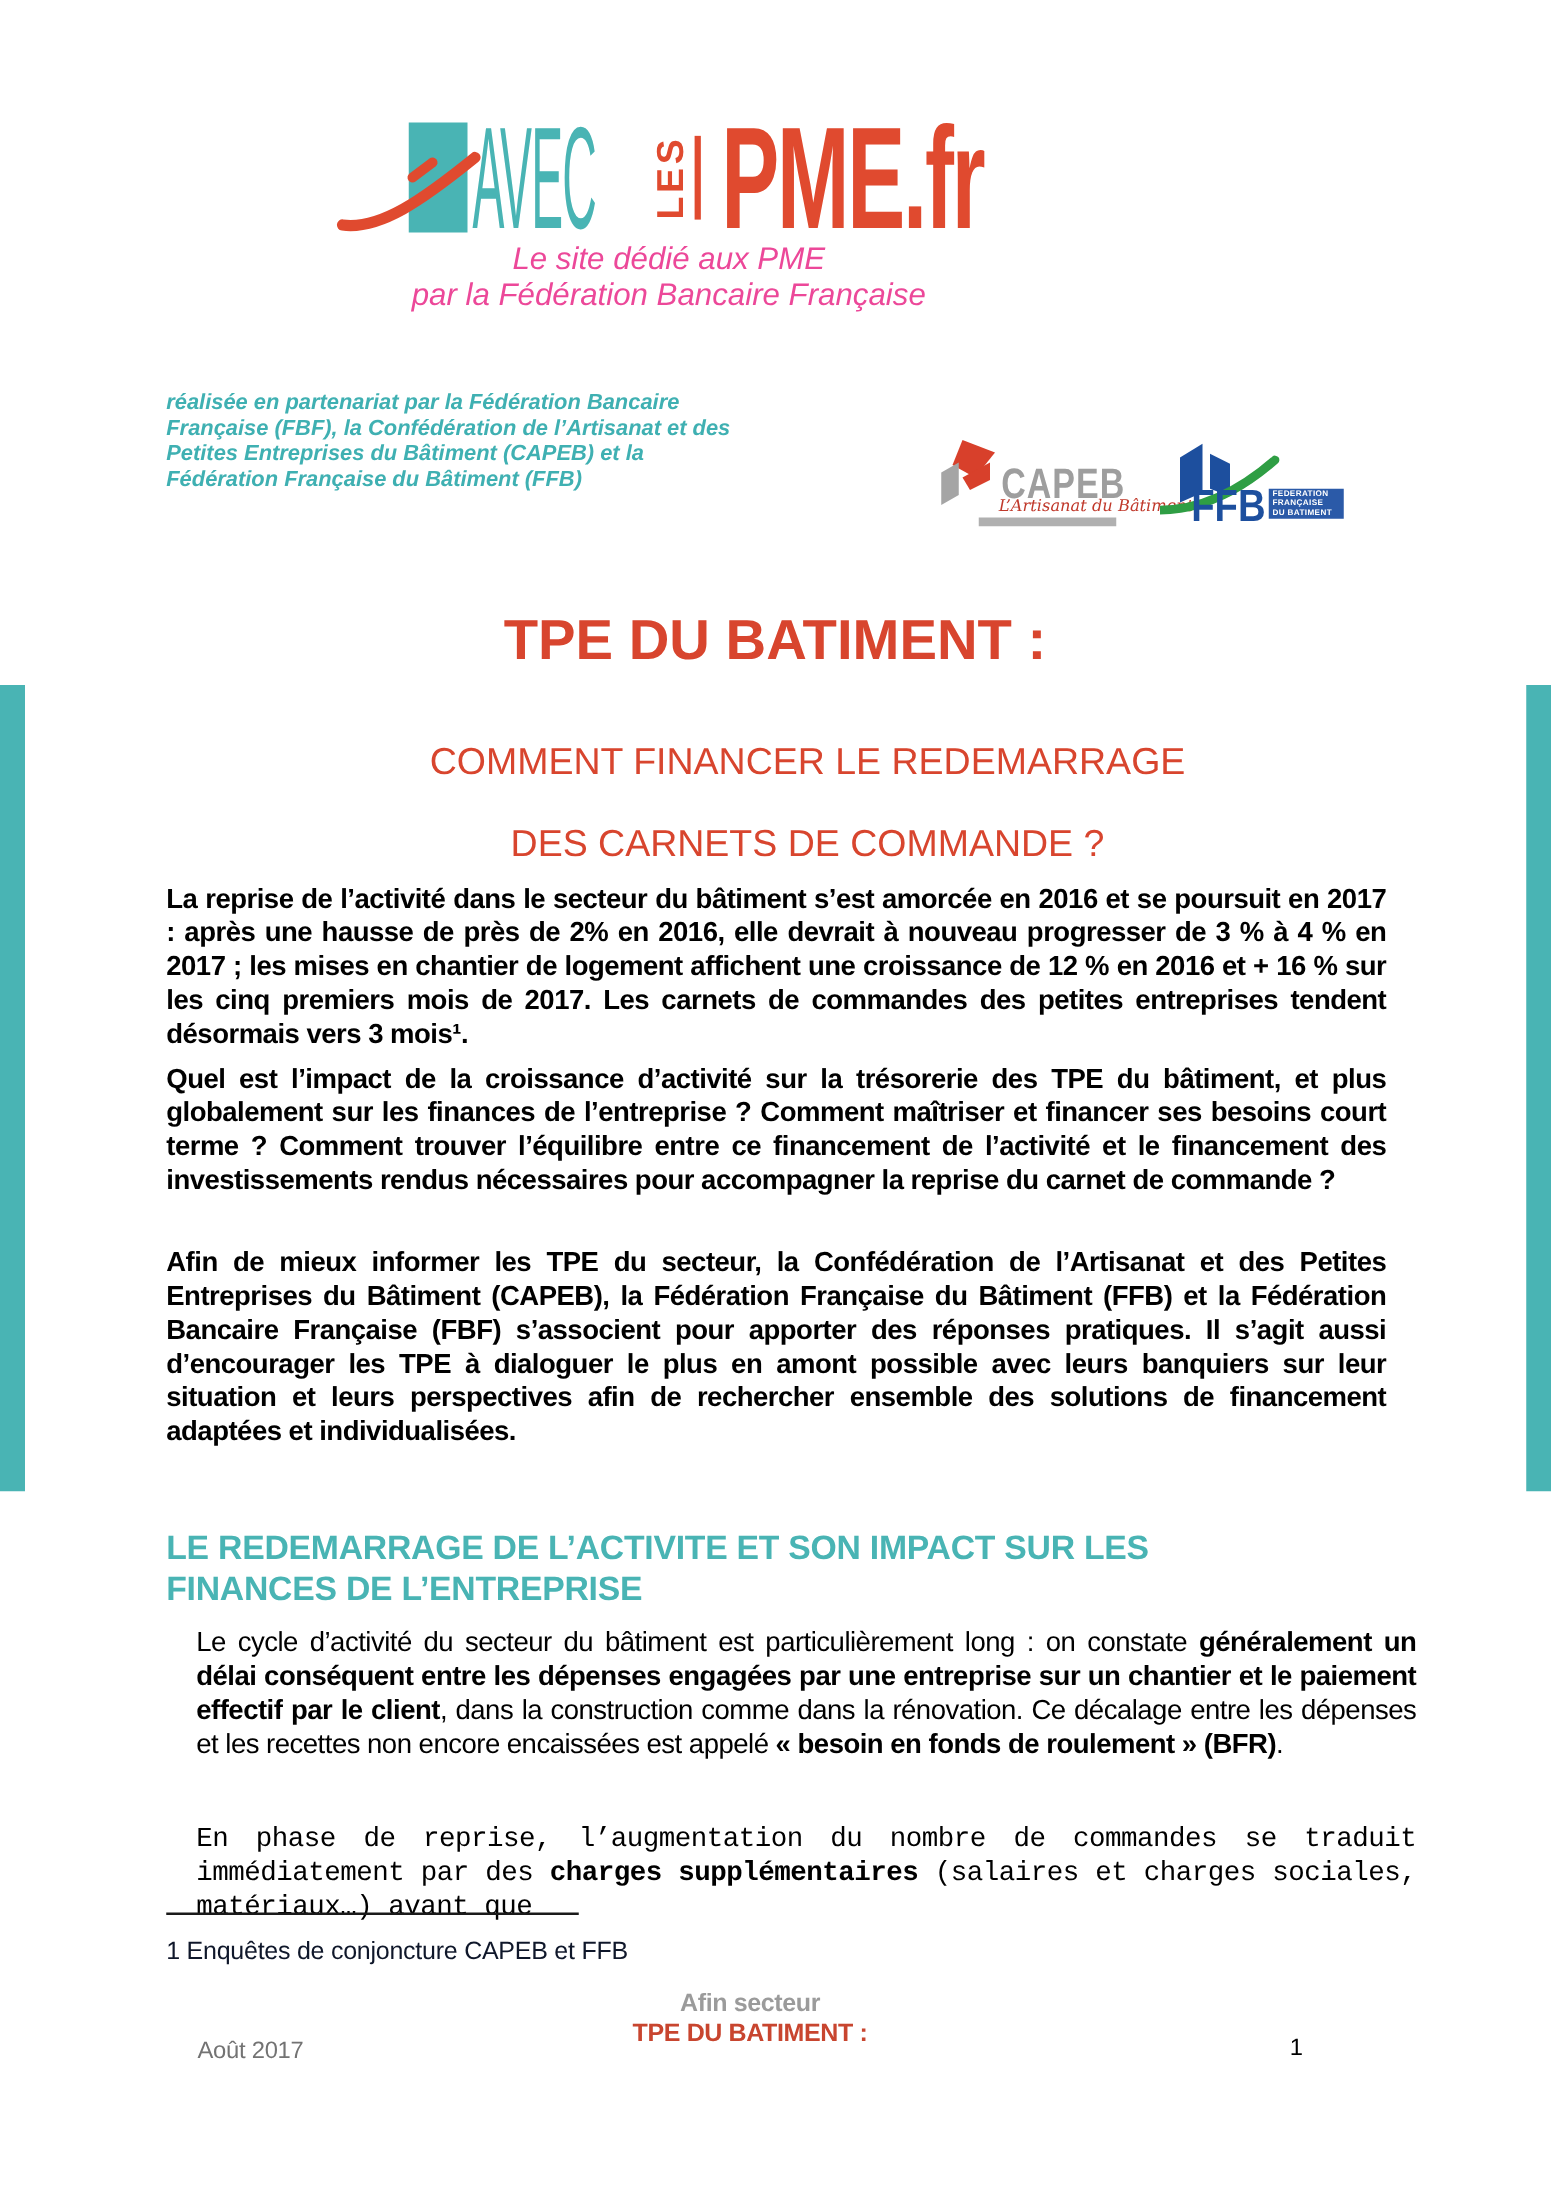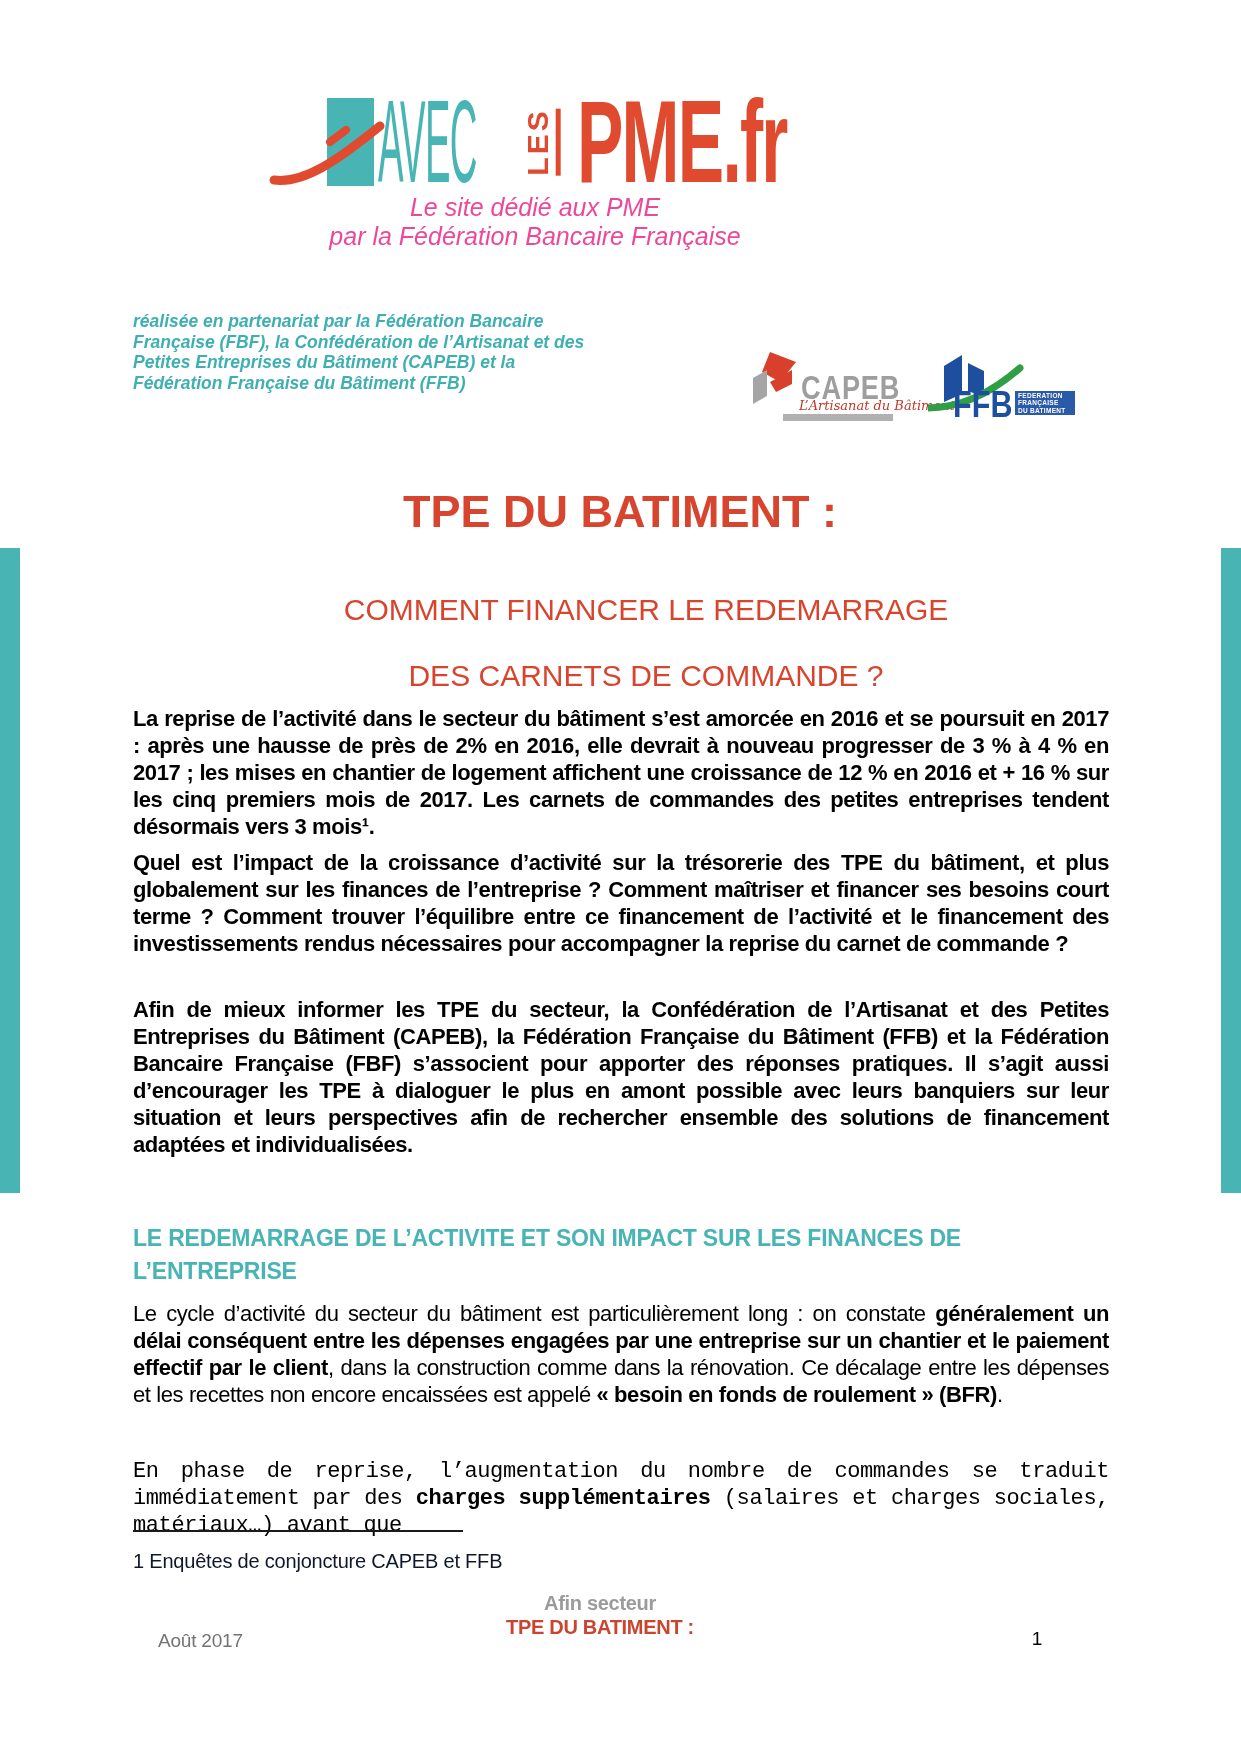--- a/index.html
+++ b/index.html
@@ -65,30 +65,30 @@
     font-size:45px; font-weight:700; color:#d8452e; letter-spacing:0; }
   .doc-subtitle { position:absolute; left:20px; top:577px; width:1200px; text-align:center;
     font-size:30px; font-weight:400; color:#d8452e; line-height:66px;padding-left:26px; }
 
   
   .body-par {
     position:absolute; left:133px; width:976px; margin:0;
     text-align:justify; color:#000; font-size:22px; line-height:27px; letter-spacing:-0.4px;
   }
   .bold-par { font-weight:700; }
-  .reg-par  { font-weight:400; }
+  .reg-par  { font-weight:400;margin-left:24px; }
   .p1 { top:705px; }
   .p2 { top:849px; }
   .p3 { top:996px; }
   .p4 { top:1300px; }
   .p5 { top:1458px;font-family:Liberation Mono, monospace; }
 
   .section-heading {
     position:absolute; left:133px; top:1222px; width:835px; margin:0;
-    color:#49b4b4; font-size:23px; font-weight:700; line-height:33px; letter-spacing:-0.2px;
+    color:#49b4b4; font-size:27px; font-weight:700; line-height:33px; letter-spacing:-0.2px;
   }
 
   
   .footnote-rule { position:absolute; left:133px; top:1530px; width:330px; border-top:2px solid #1a1a1a; }
   .footnote-text { position:absolute; left:133px; top:1550px; font-size:20px; color:#0f172a; letter-spacing:-0.2px; }
 
   
   .footer-date { position:absolute; left:158px; top:1630px; font-size:19px; color:#737373; letter-spacing:-0.2px; }
   .footer-center { position:absolute; left:350px; top:1591px; width:500px; text-align:center;
     font-weight:700; font-size:20px; line-height:24px; letter-spacing:-0.3px; }

